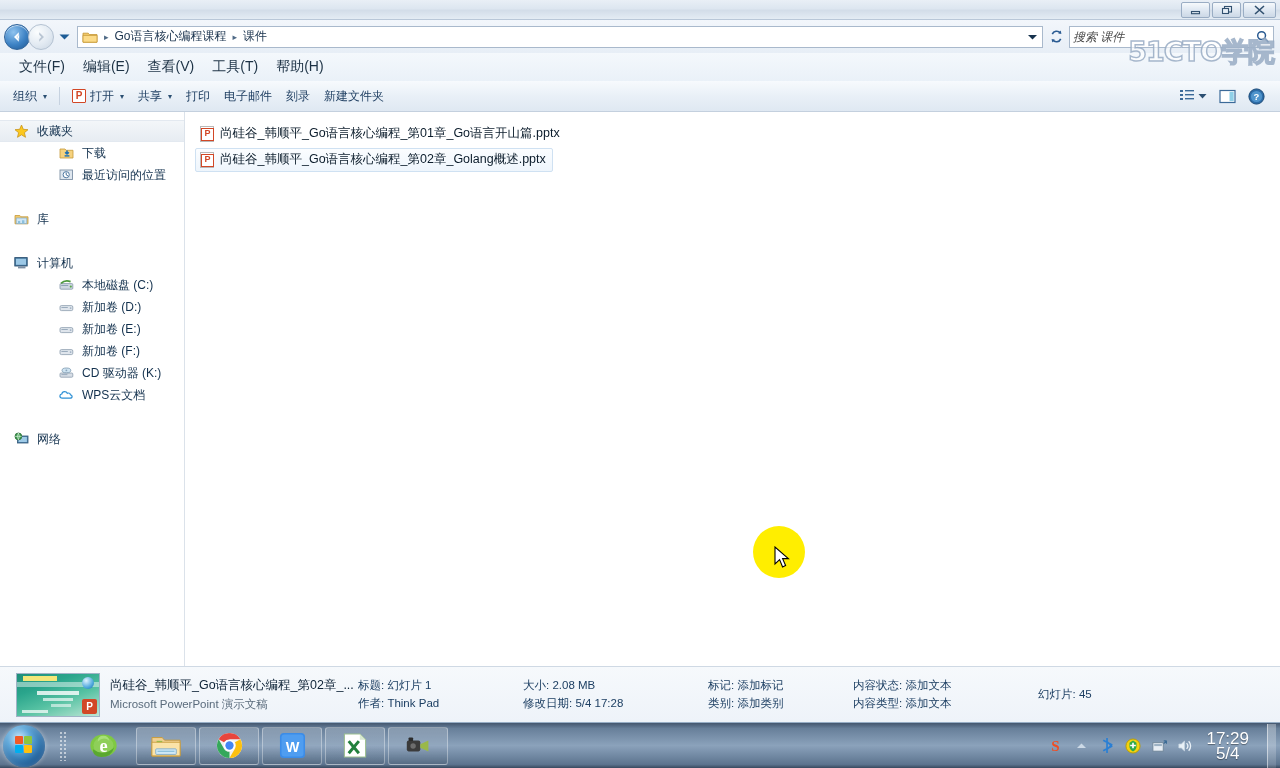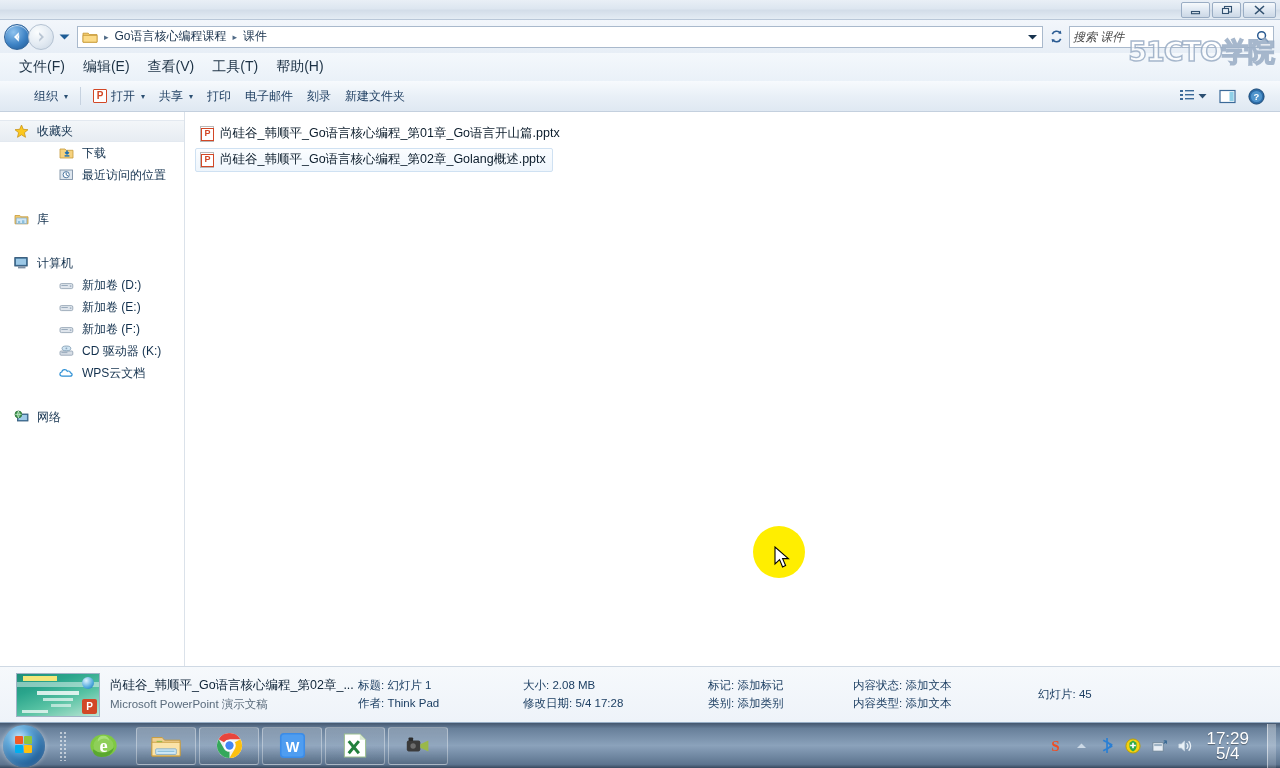--- a/index.html
+++ b/index.html
@@ -108,21 +108,21 @@
   }
   .menuitem {
     font-size: 14px; color: #1d3245; padding: 3px 9px; white-space: nowrap;
   }
 
   
   .cmdbar {
     position: absolute; left: 0; top: 81px; width: 1280px; height: 31px;
     background: linear-gradient(180deg,#f7fafd 0%, #e9f0f7 50%, #dfe8f2 100%);
     border-bottom: 1px solid #c4d0de;
-    display: flex; align-items: center; padding-left: 27px;
+    display: flex; align-items: center; padding-left: 6px;
   }
   .cmd {
     display: flex; align-items: center; gap: 4px;
     font-size: 12px; color: #1b3b5f; padding: 3px 7px; white-space: nowrap;
   }
   .cmd .caret { font-size: 8px; color: #2b4f72; margin-left: 2px; }
   .ppt-mini {
     width: 14px; height: 14px; border: 1.6px solid #d24726; background: #fff;
     color: #d24726; font-size: 10px; font-weight: bold; line-height: 11px;
     text-align: center; border-radius: 1px;
@@ -469,20 +469,31 @@
             <rect x="0.8" y="1.6" width="12.4" height="8.4" fill="#47799f" stroke="#2a4f70" stroke-width="0.9"></rect>
             <rect x="2" y="2.8" width="10" height="6" fill="#9cc8e6"></rect>
             <rect x="4" y="10.4" width="7.5" height="2" fill="#7d8fa3"></rect>
           </svg>
         </span>
         <span>计算机</span>
       </div>
       <div class="navrow child">
         <span class="ic">
           <svg width="15" height="14" viewBox="0 0 15 14">
+            <rect x="1" y="5.6" width="12.8" height="5.6" rx="1" fill="#cfd8e2" stroke="#8496a8" stroke-width="0.8"></rect>
+            <rect x="2.2" y="7" width="7" height="1" fill="#8fa3b8"></rect>
+            <path d="M2 5.4 q4-4 9.6-1.8" stroke="#4e9a3f" stroke-width="1.8" fill="none"></path>
+            <circle cx="11.8" cy="8.6" r="1.1" fill="#5aa84a"></circle>
+          </svg>
+        </span>
+        <span>本地磁盘 (C:)</span>
+      </div>
+      <div class="navrow child">
+        <span class="ic">
+          <svg width="15" height="14" viewBox="0 0 15 14">
             <rect x="1" y="5.6" width="12.8" height="5" rx="1.4" fill="#dfe5ec" stroke="#8b9cad" stroke-width="0.8"></rect>
             <rect x="2.4" y="7" width="6.4" height="0.9" fill="#93a5b8"></rect>
             <circle cx="11.6" cy="8.1" r="0.9" fill="#9fb0c2"></circle>
           </svg>
         </span>
         <span>新加卷 (D:)</span>
       </div>
       <div class="navrow child">
         <span class="ic">
           <svg width="15" height="14" viewBox="0 0 15 14">

